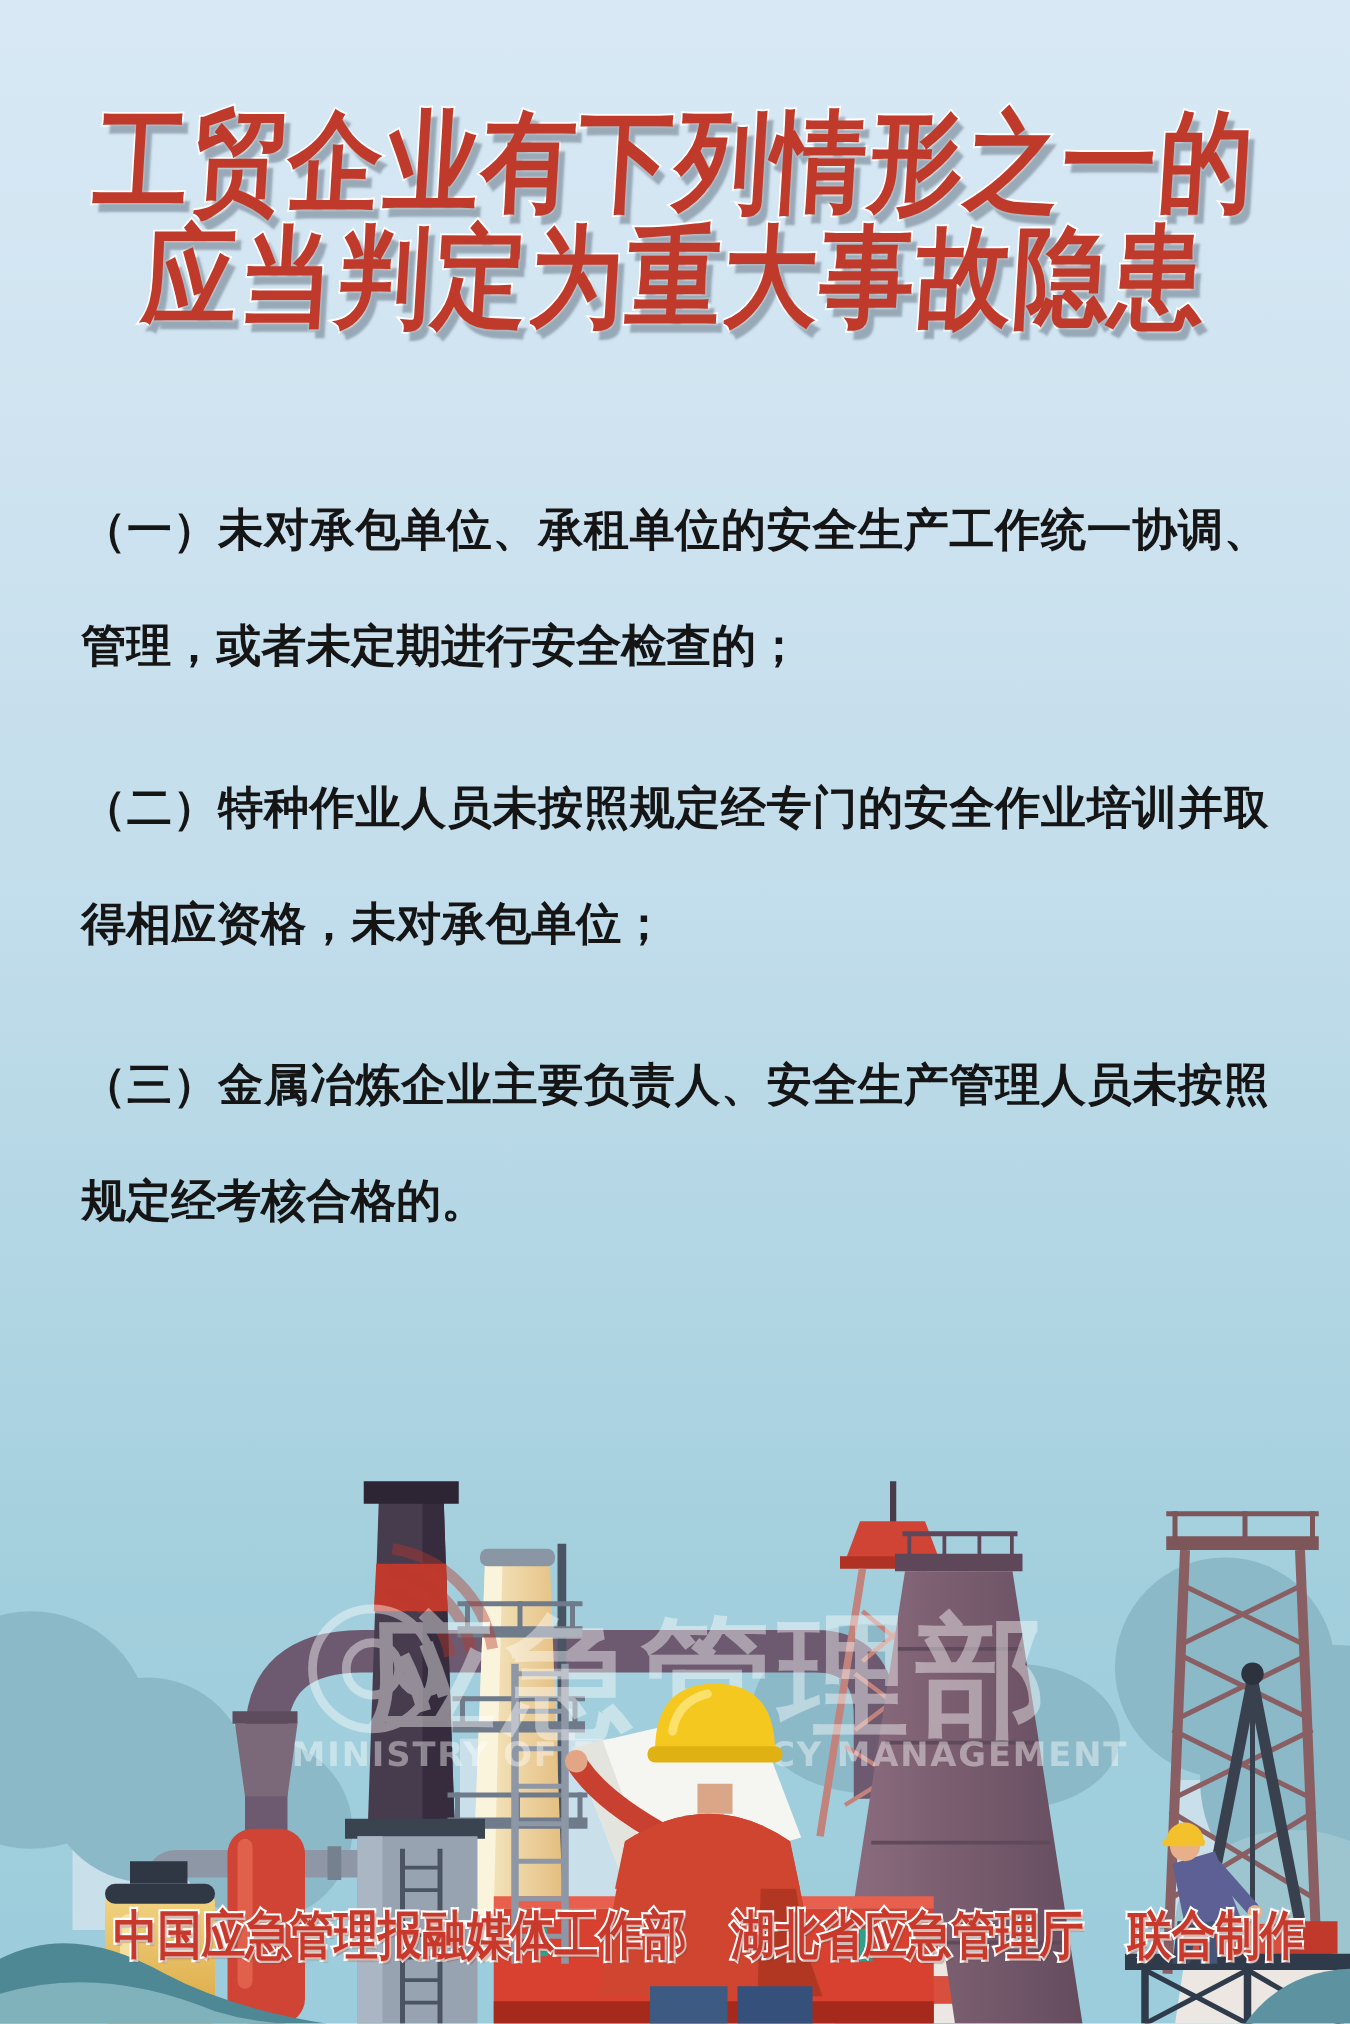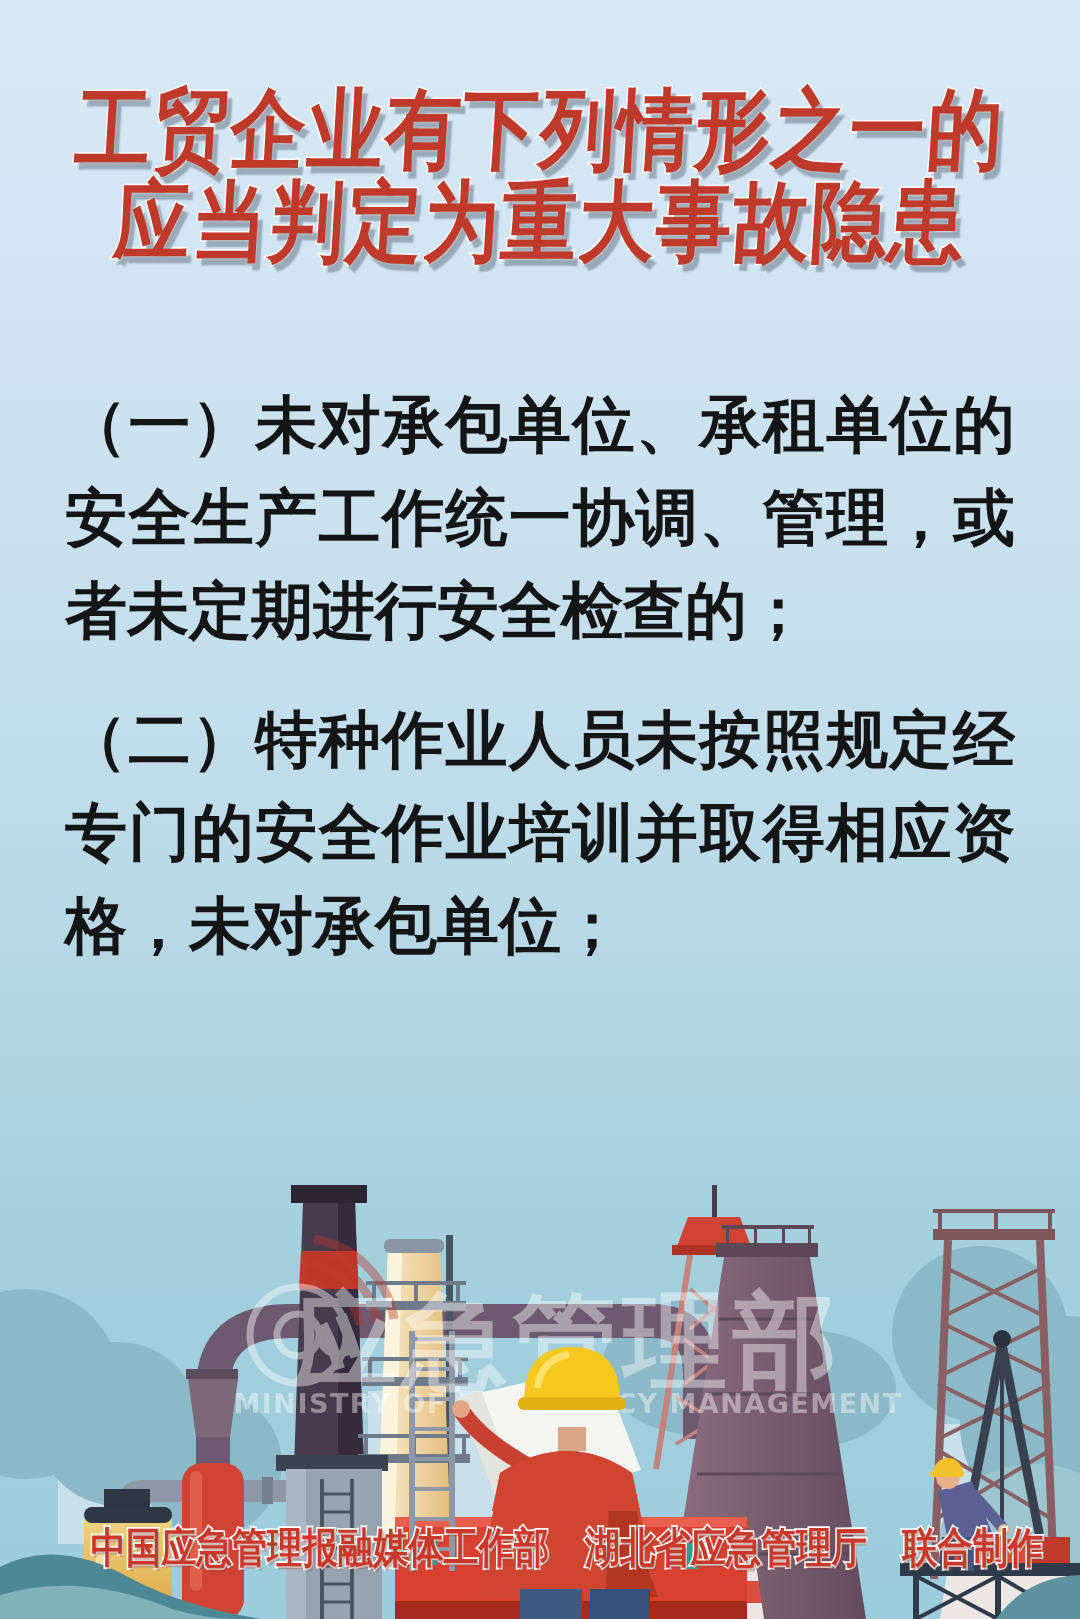--- a/index.html
+++ b/index.html
@@ -11,21 +11,21 @@
   .title-block{position:absolute;top:84px;left:0;width:100%;text-align:center;z-index:3;}
   .title-line{
     font-size:88px;line-height:92px;font-weight:900;color:#c03a2b;
     white-space:nowrap;letter-spacing:2px;
     transform:scaleX(.86) skewX(-4deg);transform-origin:50% 50%;
     -webkit-text-stroke:3px #ffffff;paint-order:stroke fill;
     text-shadow:6px 7px 2px rgba(104,118,135,.55);
   }
   .items{position:absolute;top:378px;left:65px;width:950px;z-index:3;}
   .item{
-    margin:0 0 36px 0;font-size:62px;line-height:93px;font-weight:900;
+    margin:0 0 36px 0;font-size:36px;line-height:93px;font-weight:900;
     color:#151515;text-align:justify;
   }
   .illustration{position:absolute;left:0;bottom:0;width:864px;height:480px;z-index:2;}
   .credits{position:absolute;top:1524px;left:0;width:100%;text-align:right;z-index:5;}
   .credits-inner{
     display:inline-block;font-size:42px;line-height:48px;font-weight:900;color:#c8392c;
     white-space:nowrap;transform:scaleX(.84);transform-origin:50% 50%;
     -webkit-text-stroke:3.5px #ffffff;paint-order:stroke fill;
     text-shadow:2px 3px 1px rgba(125,60,50,.35);
   }
@@ -36,20 +36,21 @@
 <div class="poster">
 
   <header class="title-block">
     <div class="title-line">工贸企业有下列情形之一的</div>
     <div class="title-line">应当判定为重大事故隐患</div>
   </header>
 
   <main class="items">
     <p class="item">（一）未对承包单位、承租单位的安全生产工作统一协调、管理，或者未定期进行安全检查的；</p>
     <p class="item">（二）特种作业人员未按照规定经专门的安全作业培训并取得相应资格，未对承包单位；</p>
+    <p class="item">（三）金属冶炼企业主要负责人、安全生产管理人员未按照规定经考核合格的。</p>
   </main>
 
   <div class="illustration">
     <svg viewBox="0 0 1080 480" width="1080" height="480" xmlns="http://www.w3.org/2000/svg">
       <defs>
         <linearGradient id="gCream" x1="0" y1="0" x2="1" y2="0">
           <stop offset="0" stop-color="#f8eecd"></stop>
             <stop offset="1" stop-color="#e3bd7e"></stop>
         </linearGradient>
         <linearGradient id="gTank" x1="0" y1="0" x2="0" y2="1">

